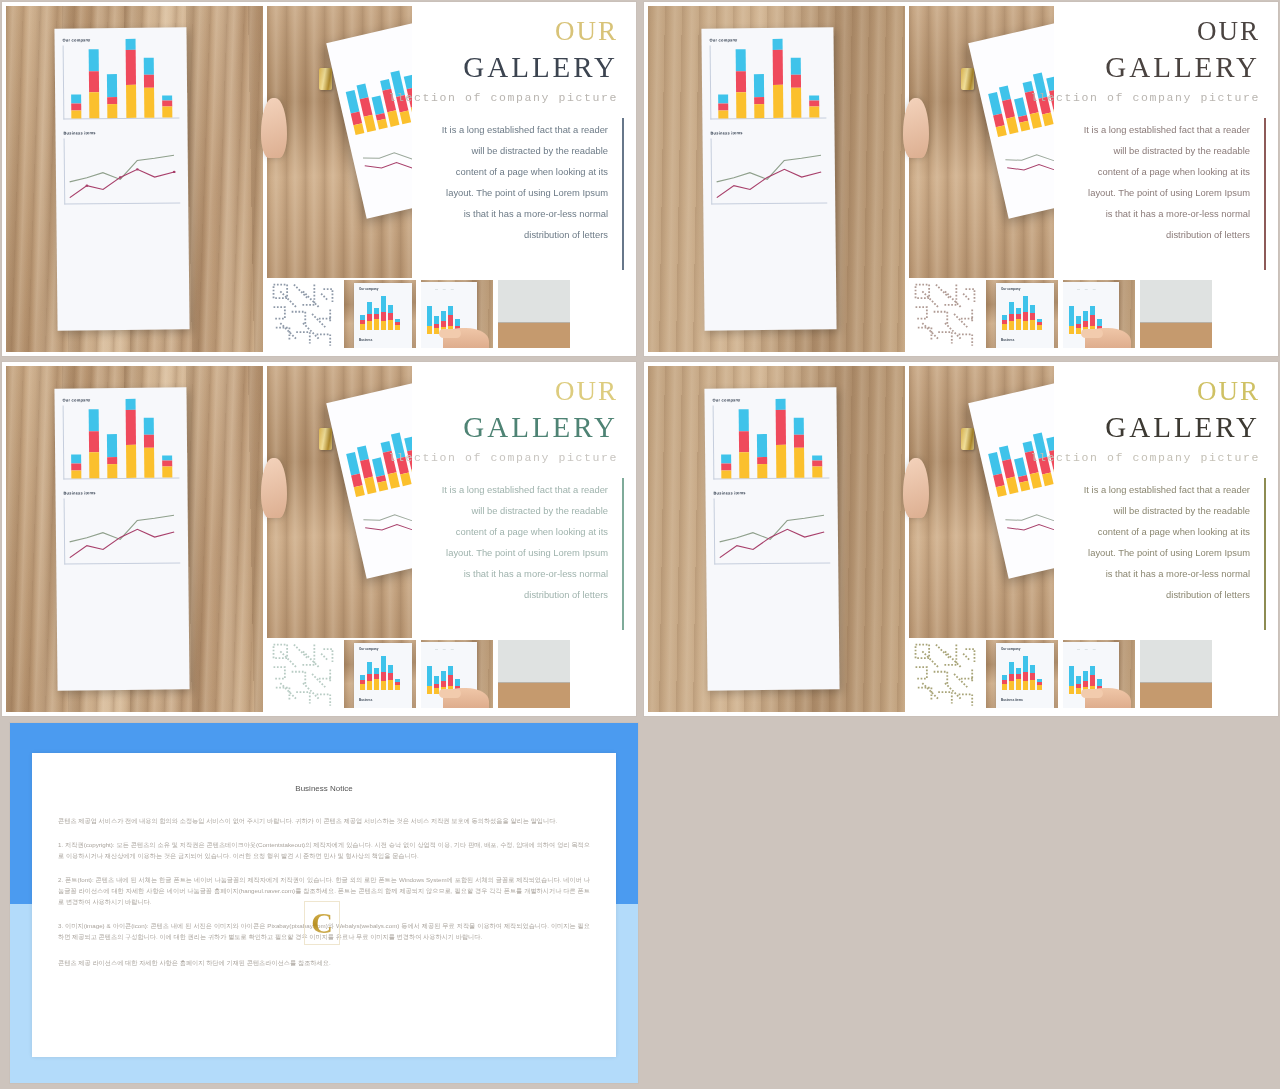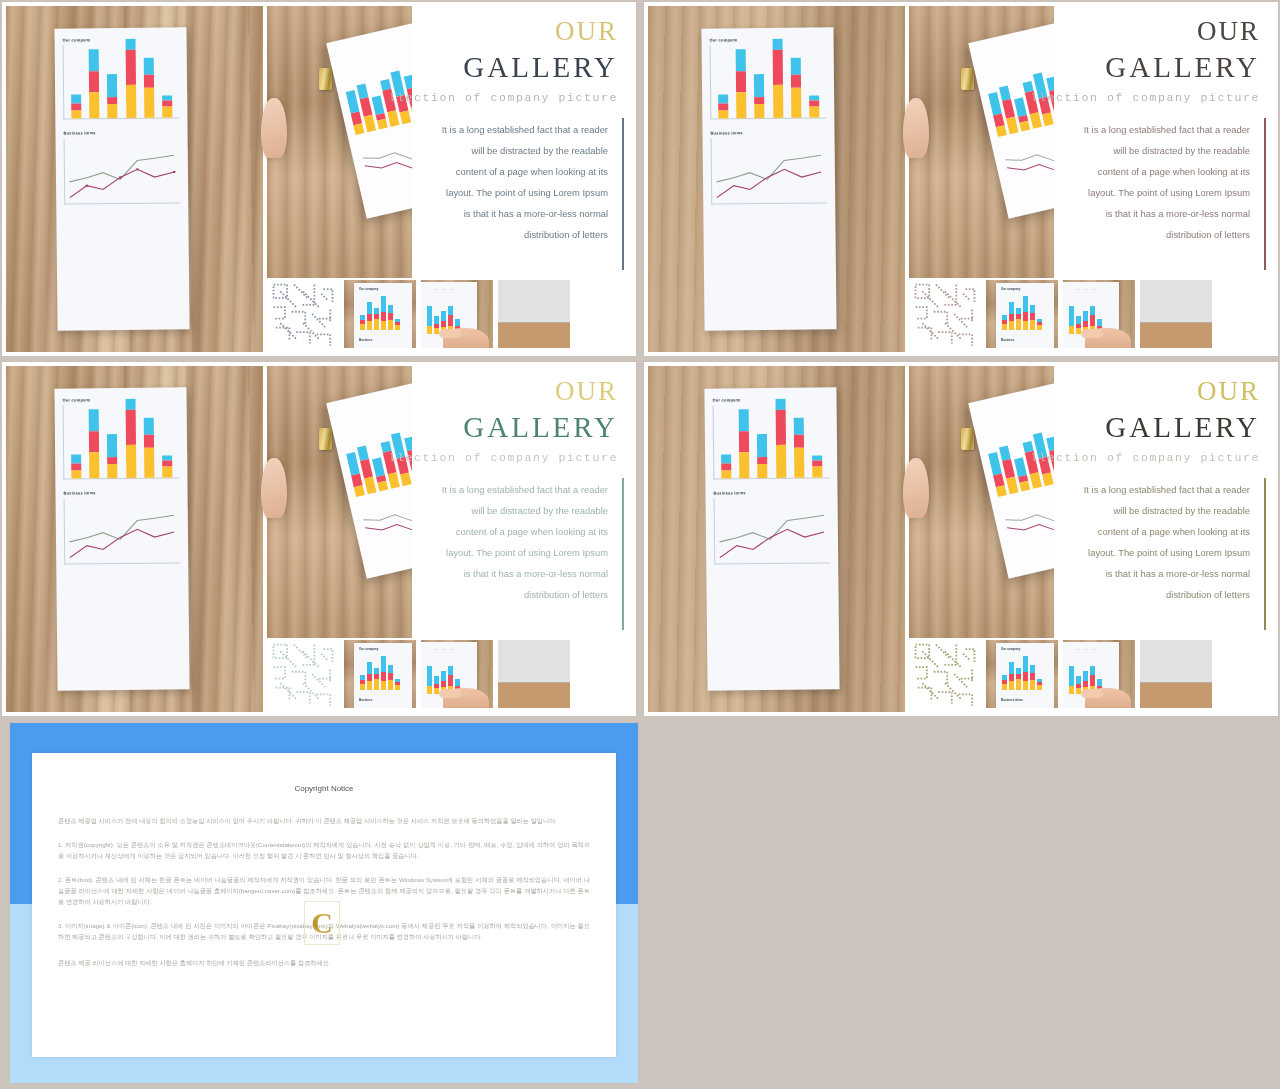--- a/index.html
+++ b/index.html
@@ -926,21 +926,21 @@
         </div>
       </div>
     </div>
   </div>
 
   <div class="cr-panel" style="left:10px; top:723px; width:628px; height:360px;">
     <div class="cr-bg-top" style="height:181px;"></div>
     <div class="cr-bg-bot" style="height:179px;"></div>
 
     <div class="cr-sheet" style="left:22px; top:30px; right:22px; bottom:26px; padding:28px 26px 20px;">
-      <div class="cr-sub">Copyright Notice</div>
+      <div class="cr-sub">Business Notice</div>
 
       <div style="margin-top:22px;">
         <p class="cr-p">콘텐츠 제공업 서비스가 전에 내용의 합의와 소정능입 서비스이 없어 주시기 바랍니다. 귀하가 이 콘텐츠 제공업 서비스하는 것은 서비스 저작권 보호에 동의하셨음을 알리는 말입니다.</p>
         <p class="cr-p" style="margin-top:13px;">1. 저작권(copyright): 모든 콘텐츠의 소유 및 저작권은 콘텐츠테이크아웃(Contentstakeout)의 제작자에게 있습니다. 시전 승낙 없이 상업적 이용, 기타 판매, 배포, 수정, 임대에 의하여 영리 목적으로 이용하시거나 재산상에게 이용하는 것은 금지되어 있습니다. 이러한 요청 행위 발견 시 준하면 민사 및 형사상의 책임을 묻습니다.</p>
         <p class="cr-p" style="margin-top:13px;">2. 폰트(font): 콘텐츠 내에 된 서체는 한글 폰트는 네이버 나눔글꼴의 제작자에게 저작권이 있습니다. 한글 외의 로만 폰트는 Windows System에 포함된 서체의 글꼴로 제작되었습니다. 네이버 나눔글꼴 라이선스에 대한 자세한 사항은 네이버 나눔글꼴 홈페이지(hangeul.naver.com)를 참조하세요. 폰트는 콘텐츠의 함께 제공되지 않으므로, 필요할 경우 각각 폰트를 개별하시거나 다른 폰트로 변경하여 사용하시기 바랍니다.</p>
         <p class="cr-p" style="margin-top:13px;">3. 이미지(image) &amp; 아이콘(icon): 콘텐츠 내에 된 서진은 이미지와 아이콘은 Pixabay(pixabay.com)와 Webalys(webalys.com) 등에서 제공된 무료 저작물 이용하여 제작되었습니다. 이미지는 필요하면 제공되고 콘텐츠의 구성합니다. 이에 대한 권리는 귀하가 별도로 확인하고 필요할 경우 이미지를 유료나 무료 이미지를 변경하여 사용하시기 바랍니다.</p>
         <p class="cr-p" style="margin-top:15px;">콘텐츠 제공 라이선스에 대한 자세한 사항은 홈페이지 하단에 기재된 콘텐츠라이선스를 참조하세요.</p>
       </div>
 
       <div class="cr-logo" style="left:272px; top:148px;">C</div>

